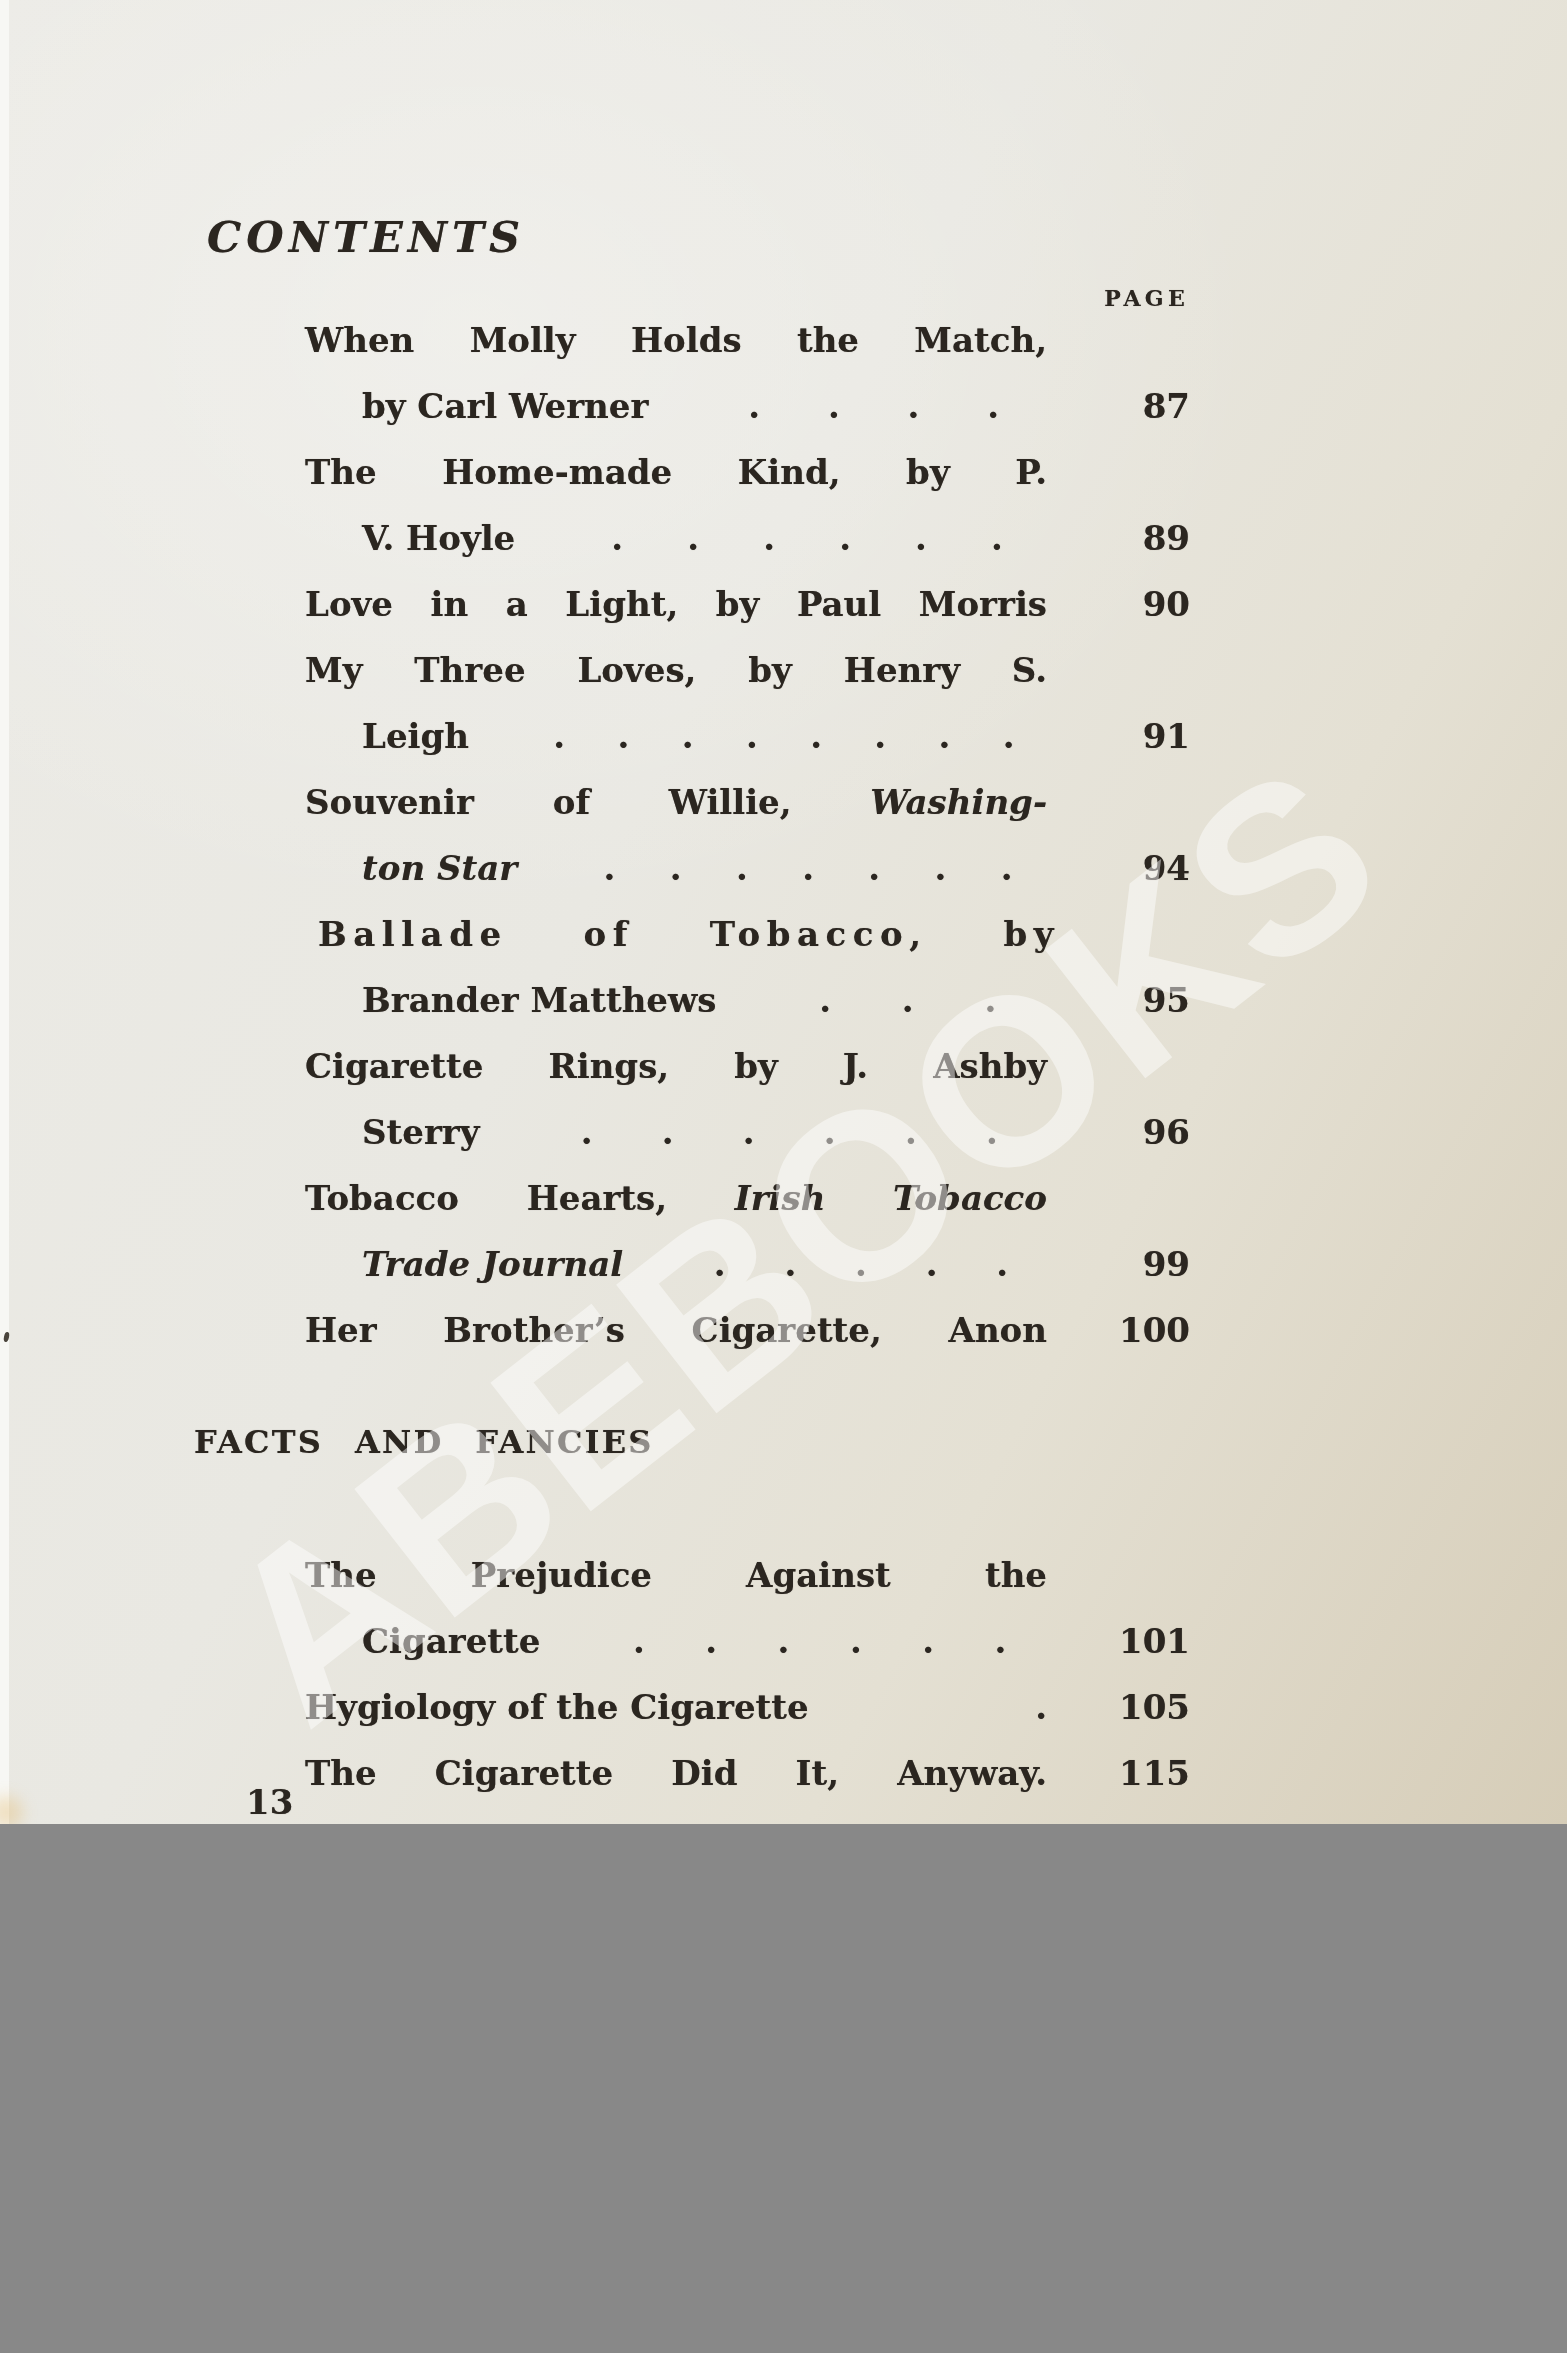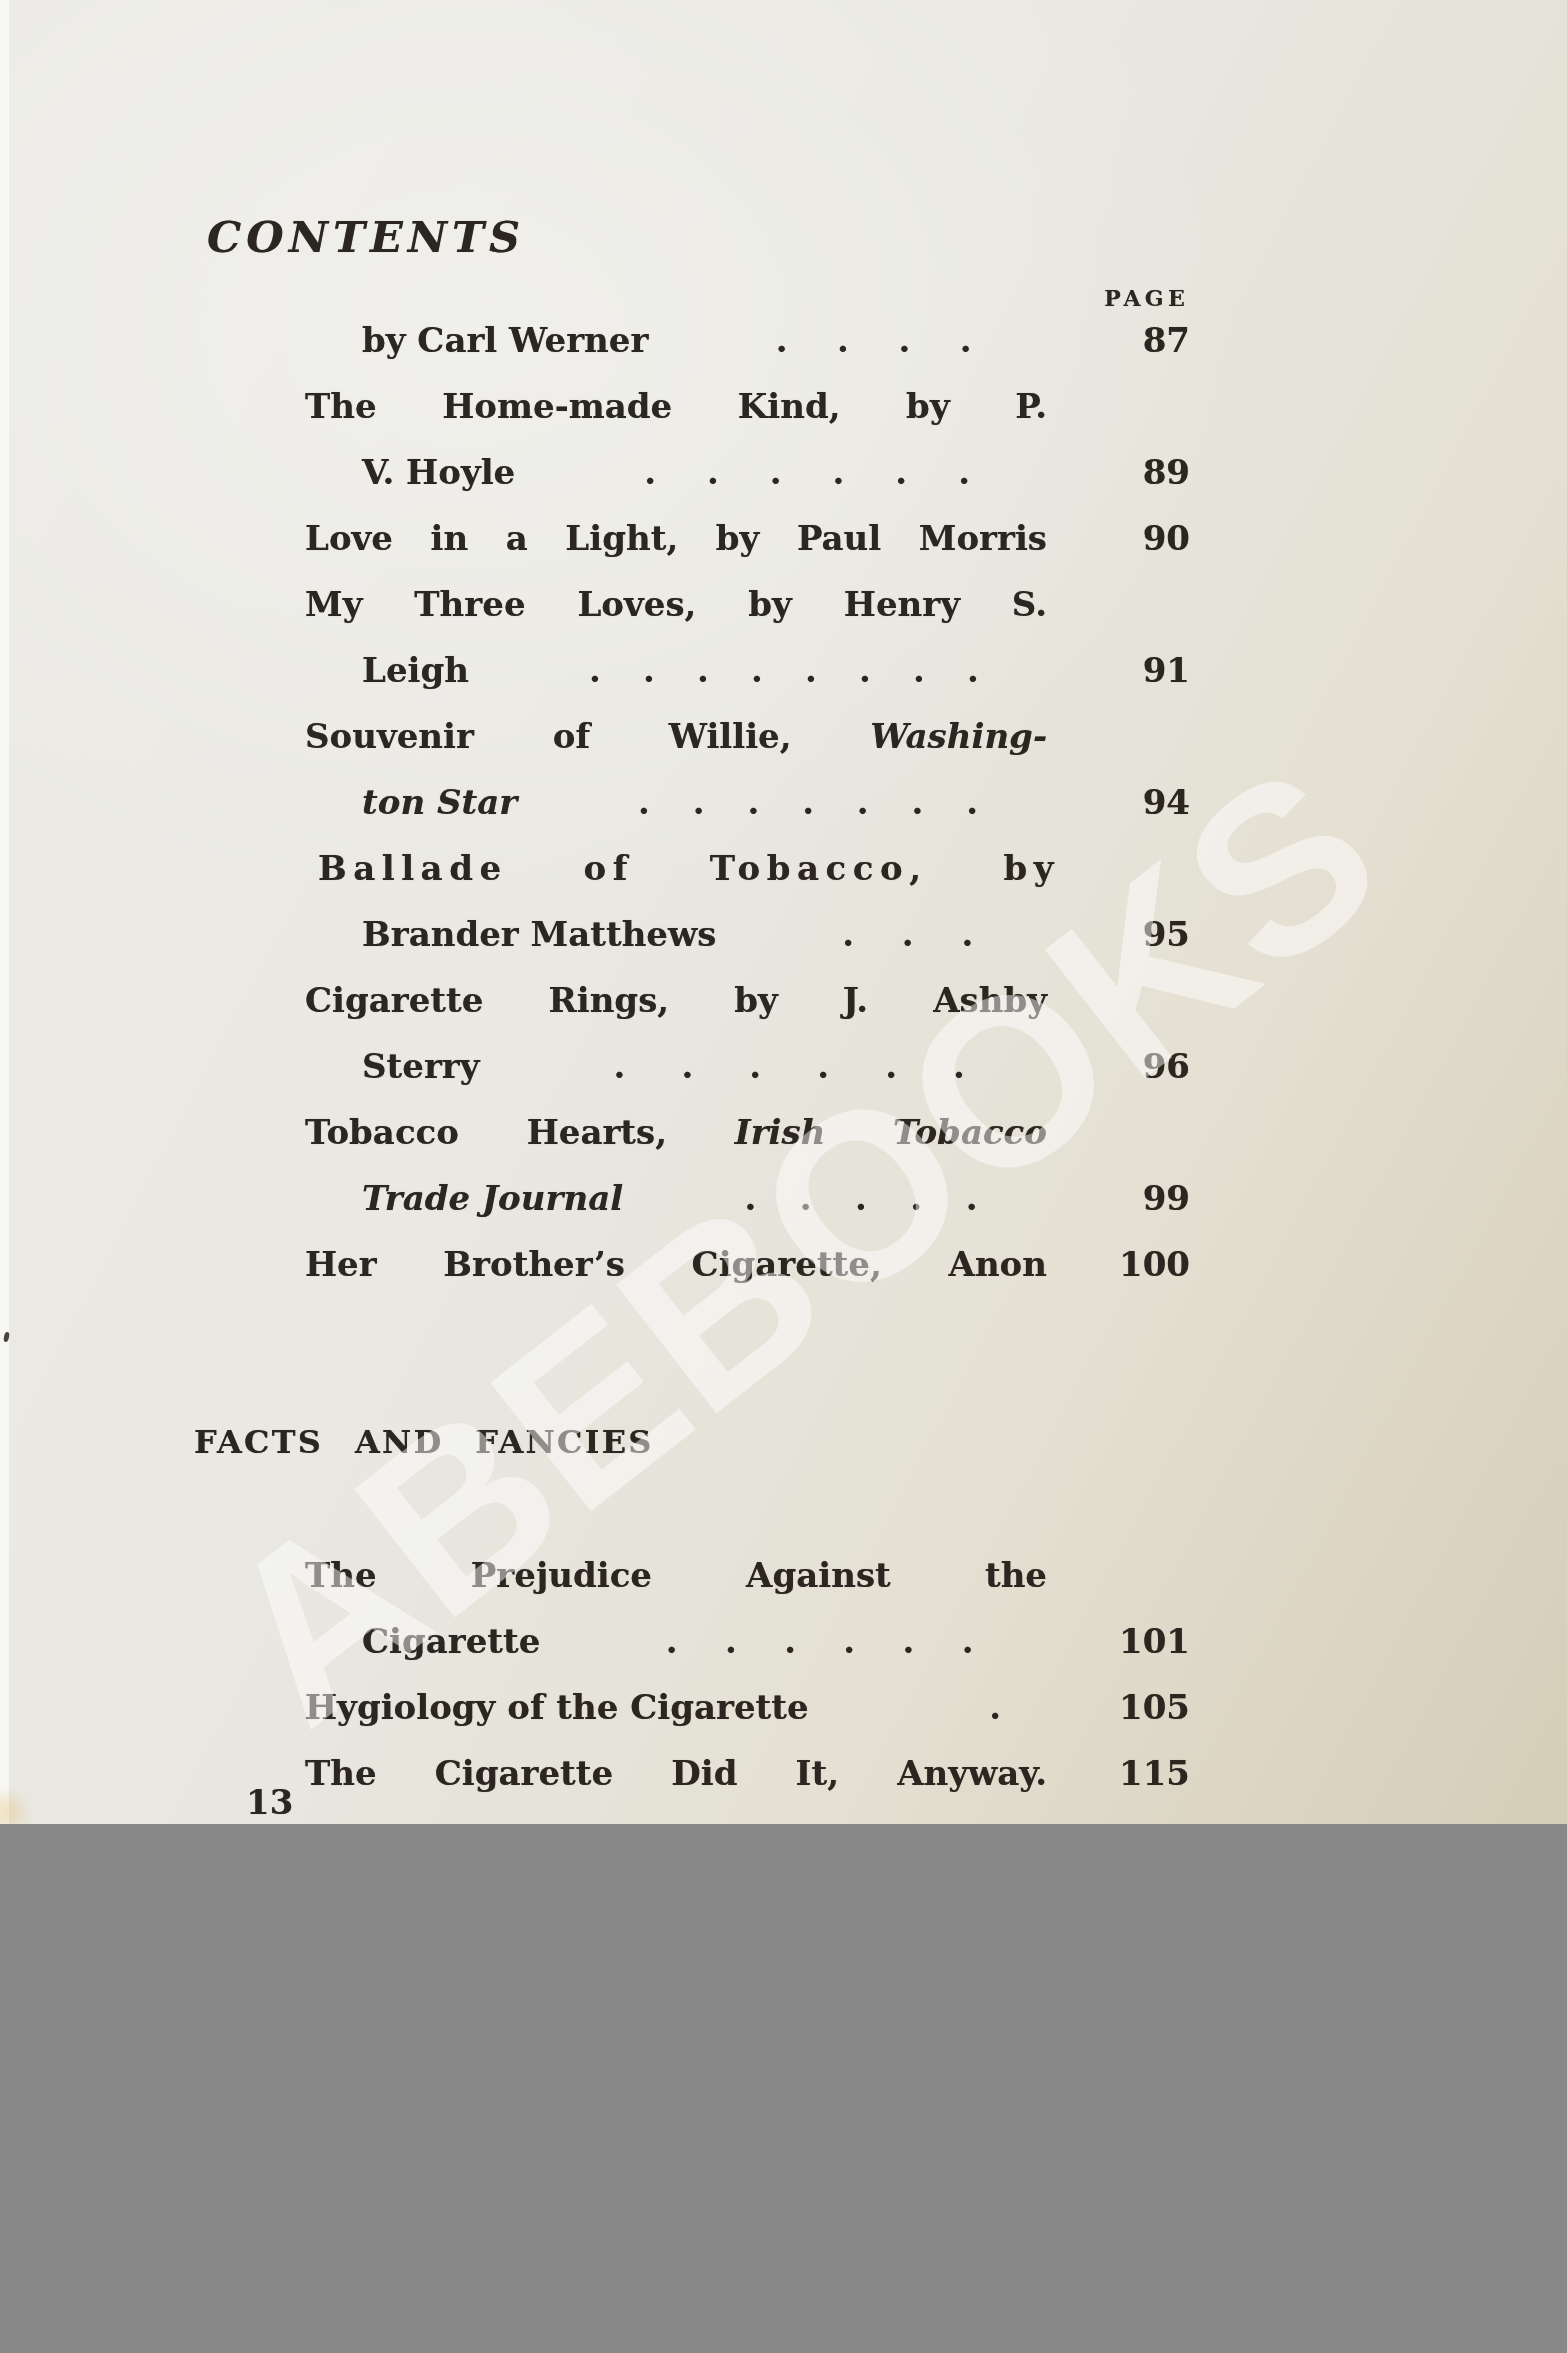--- a/index.html
+++ b/index.html
@@ -28,21 +28,21 @@
   }
   .toc { position:absolute; left:305px; width:885px; }
   .g1 { top:307px; }
   .g2 { top:1542px; }
   .row {
     height:66px; line-height:66px; font-size:34px; font-weight:700;
     text-shadow:0 0 0.7px rgba(43,38,32,.55);
   }
   .fill { width:742px; text-align:justify; text-align-last:justify; }
   .indent { padding-left:57px; }
-  .leader { display:flex; align-items:center;gap:46px; }
+  .leader { display:flex; align-items:center; }
   .leader .t { flex:0 0 auto; }
   .dots { flex:1 1 auto; display:flex; justify-content:space-evenly;
     align-items:baseline; margin:0 23px 0 32px; }
   .dots.dots-end { justify-content:flex-end; }
   .dots.dots-end .dot { margin-right:20px; }
   .num { flex:0 0 auto; margin-left:auto; min-width:100px; text-align:right; }
   .withnum { display:flex; align-items:baseline; }
   .withnum .grow { flex:0 0 742px; text-align:justify; text-align-last:justify; }
   .spread { letter-spacing:6.5px; word-spacing:11.5px;margin-left:13px; }
   em { font-style:italic; }
@@ -79,20 +79,23 @@
   <div class="warm-spot"></div>
 
   <div class="layer">
 
     <div class="contents-title">CONTENTS</div>
 
     <div class="page-label">PAGE</div>
 
     <div class="toc g1">
 
+      <div class="row fill">
+        <span>When Molly Holds the Match,</span>
+      </div>
 
       <div class="row leader indent">
         <span class="t">by Carl Werner</span>
         <span class="dots">
             <span class="dot">.</span>
             <span class="dot">.</span>
             <span class="dot">.</span>
             <span class="dot">.</span>
           </span>
         <span class="num">87</span>

